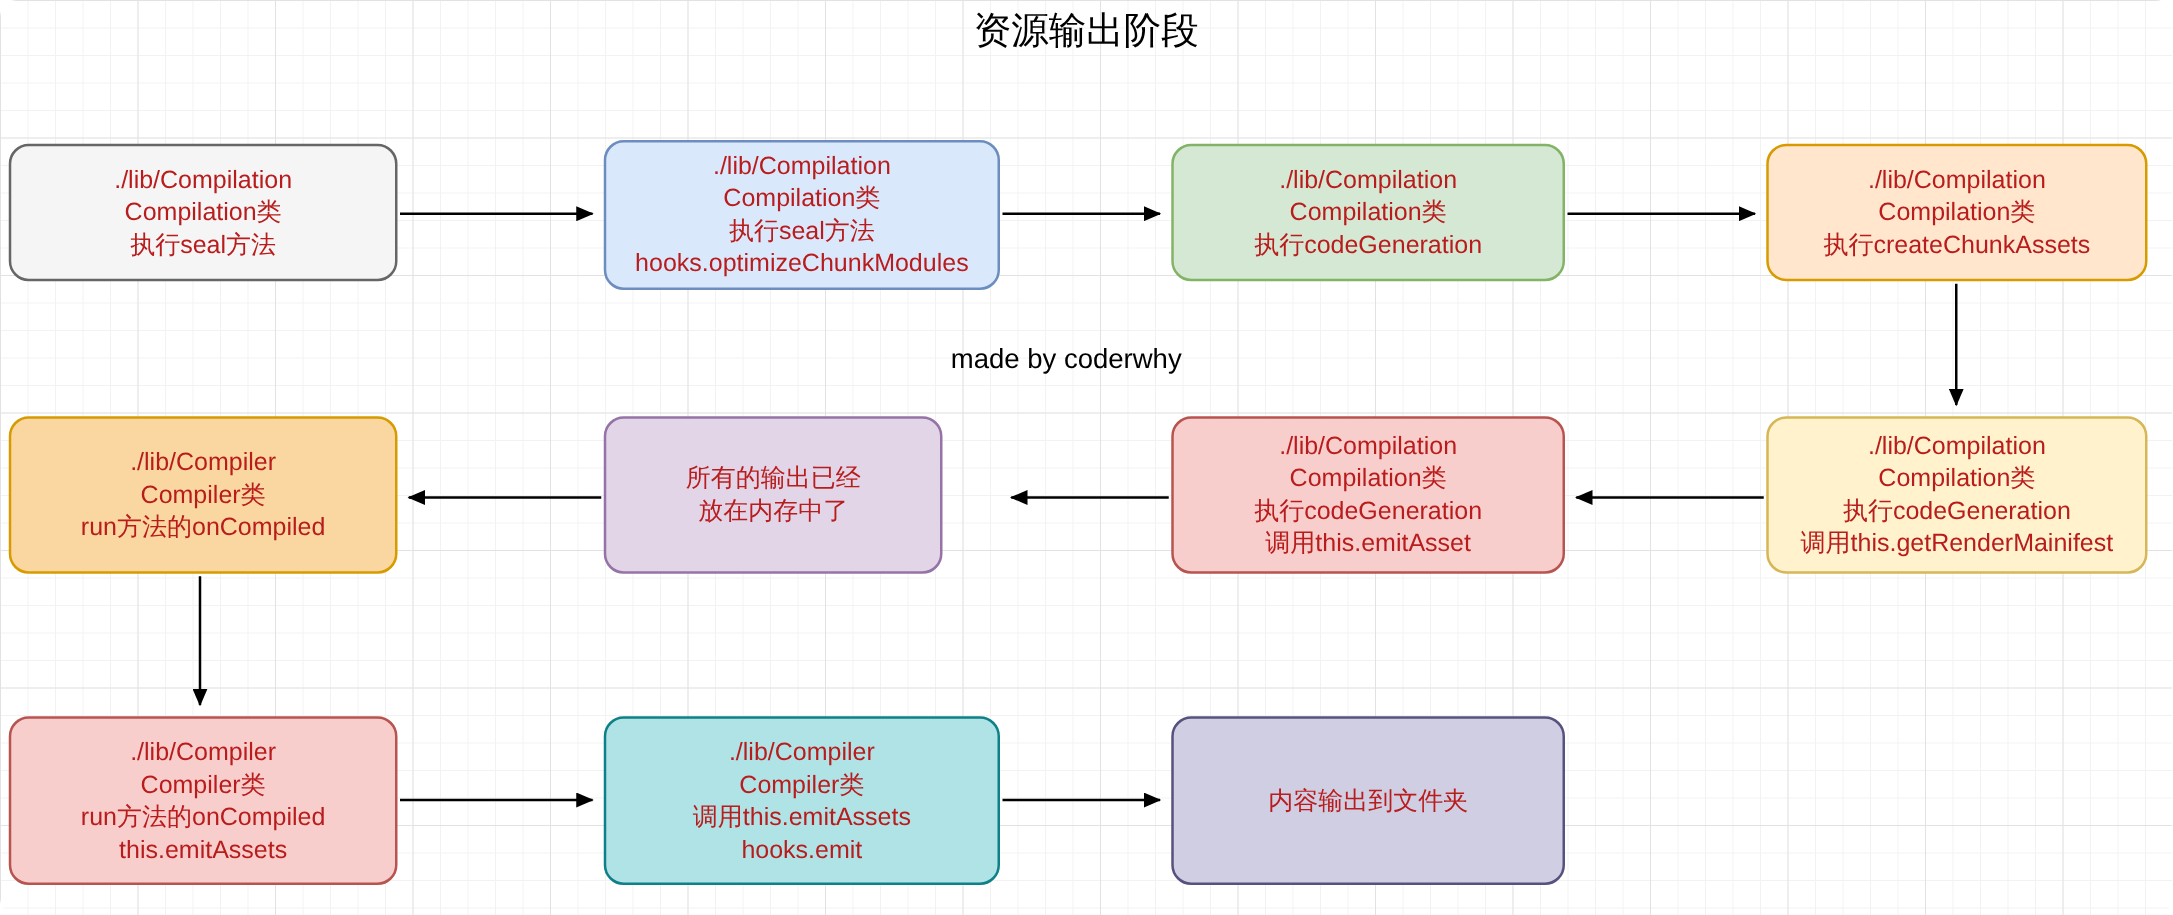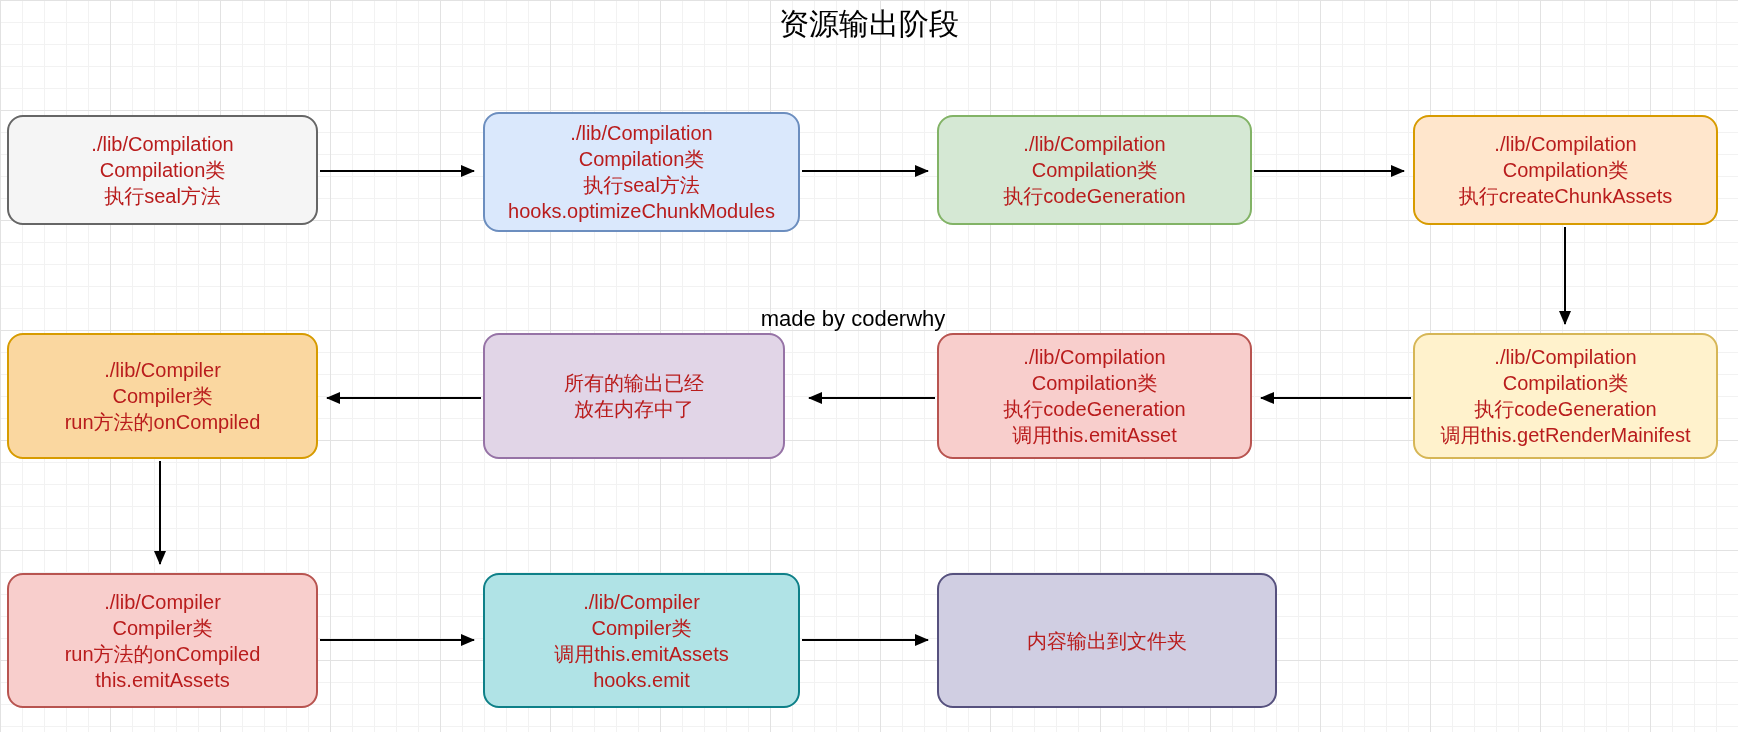--- a/index.html
+++ b/index.html
@@ -8,28 +8,29 @@
     position:relative;
     width:1738px;height:732px;
     overflow:hidden;
     background-color:#ffffff;
     background-image:
       linear-gradient(#e2e2e2 1px, transparent 1px),
       linear-gradient(90deg,#e2e2e2 1px, transparent 1px),
       linear-gradient(#f2f2f2 1px, transparent 1px),
       linear-gradient(90deg,#f2f2f2 1px, transparent 1px);
     background-size:110px 110px,110px 110px,22px 22px,22px 22px;
+    border-radius:14px;
   }
   .diagram-title{
     position:absolute;left:0;top:4px;width:1738px;
     text-align:center;font-size:30px;font-weight:500;color:#000;
   }
   .watermark{
     position:absolute;left:753px;top:274px;width:200px;
-    text-align:center;font-size:22px;color:#000;white-space:nowrap;margin-top:32px;
+    text-align:center;font-size:22px;color:#000;white-space:nowrap;
   }
   .node{
     position:absolute;
     border:2px solid #666;
     border-radius:16px;
     display:flex;align-items:center;justify-content:center;
     text-align:center;
     box-sizing:border-box;
     padding:2px 6px;
   }
@@ -38,26 +39,26 @@
     font-size:20px;line-height:1.3;color:#b91c1c;
   }
   
   .n0{left:7px;   top:115px;width:311px;height:110px;}
   .n1{left:483px; top:112px;width:317px;height:120px;}
   .n2{left:937px; top:115px;width:315px;height:110px;}
   .n3{left:1413px;top:115px;width:305px;height:110px;}
   
   .n4{left:1413px;top:333px;width:305px;height:126px;}
   .n5{left:937px; top:333px;width:315px;height:126px;}
-  .n6{left:483px; top:333px;width:302px;height:126px;}
+  .n6{left:483px; top:333px;width:271px;height:126px;}
   .n7{left:7px;   top:333px;width:311px;height:126px;}
   
   .n8{left:7px;   top:573px;width:311px;height:135px;}
   .n9{left:483px; top:573px;width:317px;height:135px;}
-  .n10{left:937px;top:573px;width:340px;height:135px;}
+  .n10{left:937px;top:573px;width:315px;height:135px;}
   #edges{position:absolute;left:0;top:0;width:1738px;height:732px;pointer-events:none;}
   #edges line{stroke:currentColor;stroke-width:2;}
 </style>
 </head>
 <body>
 
 <div id="canvas">
 
   <div class="diagram-title">资源输出阶段</div>
   <div class="watermark">made by coderwhy</div>

